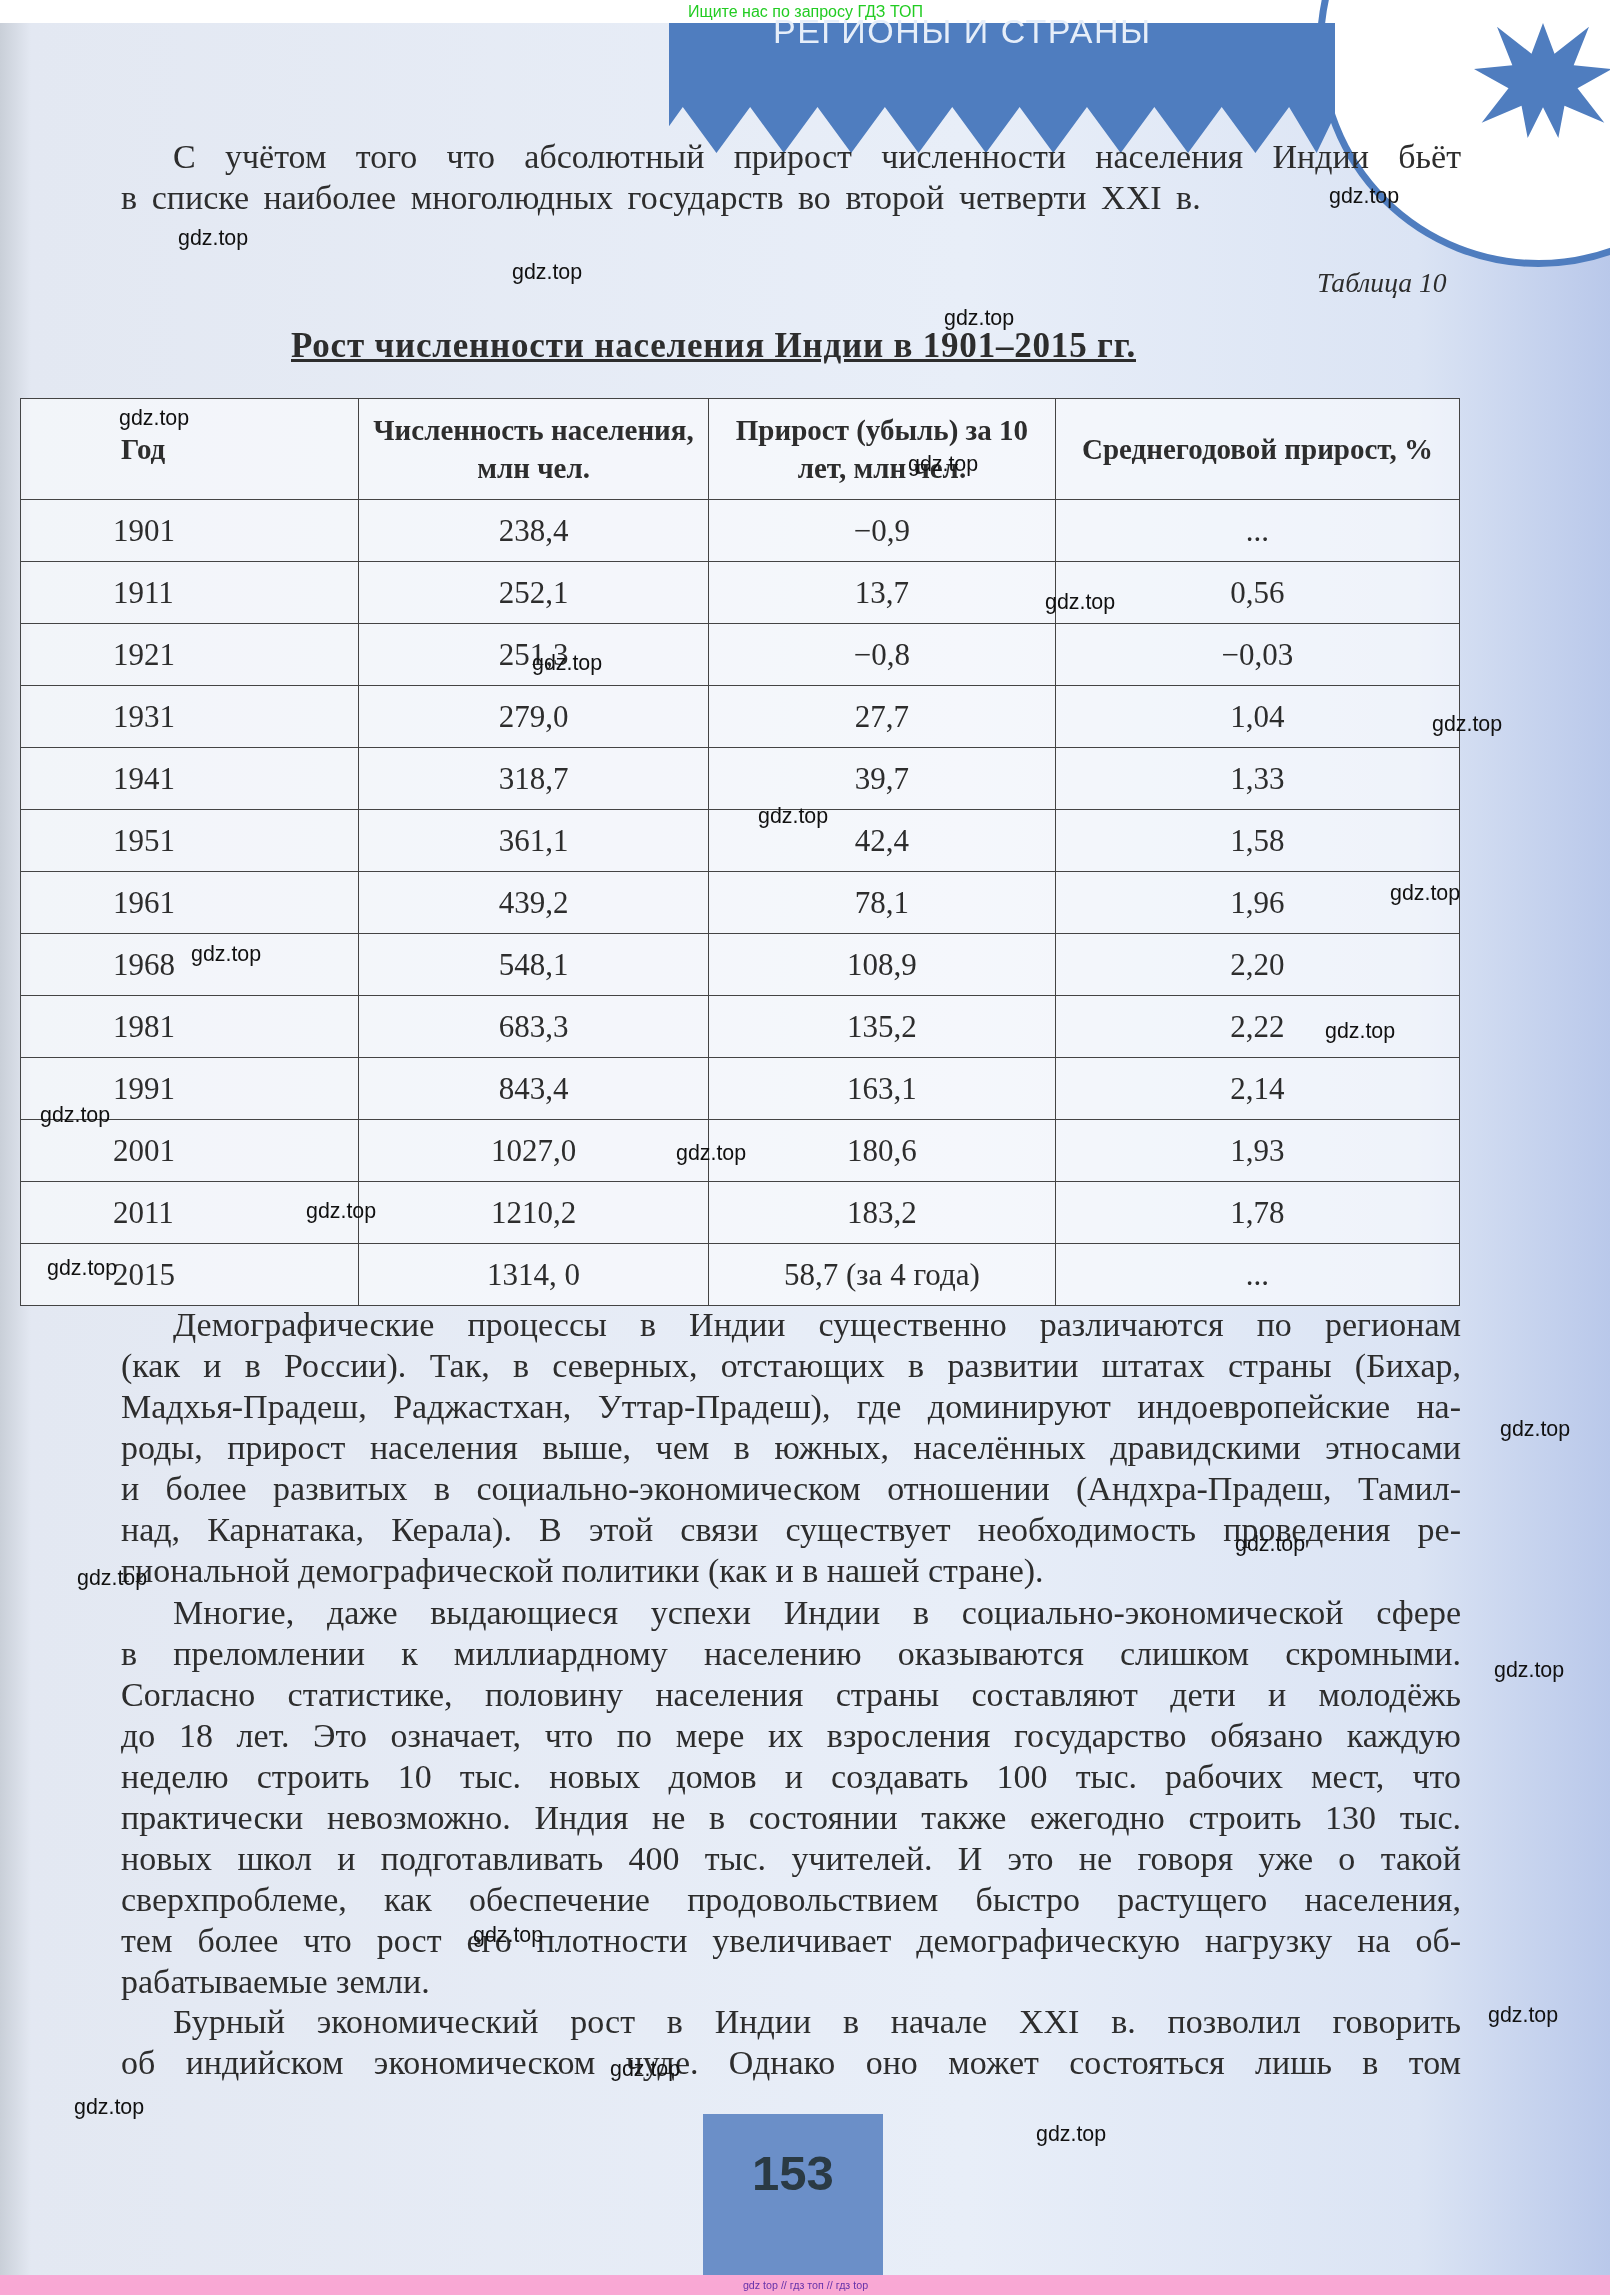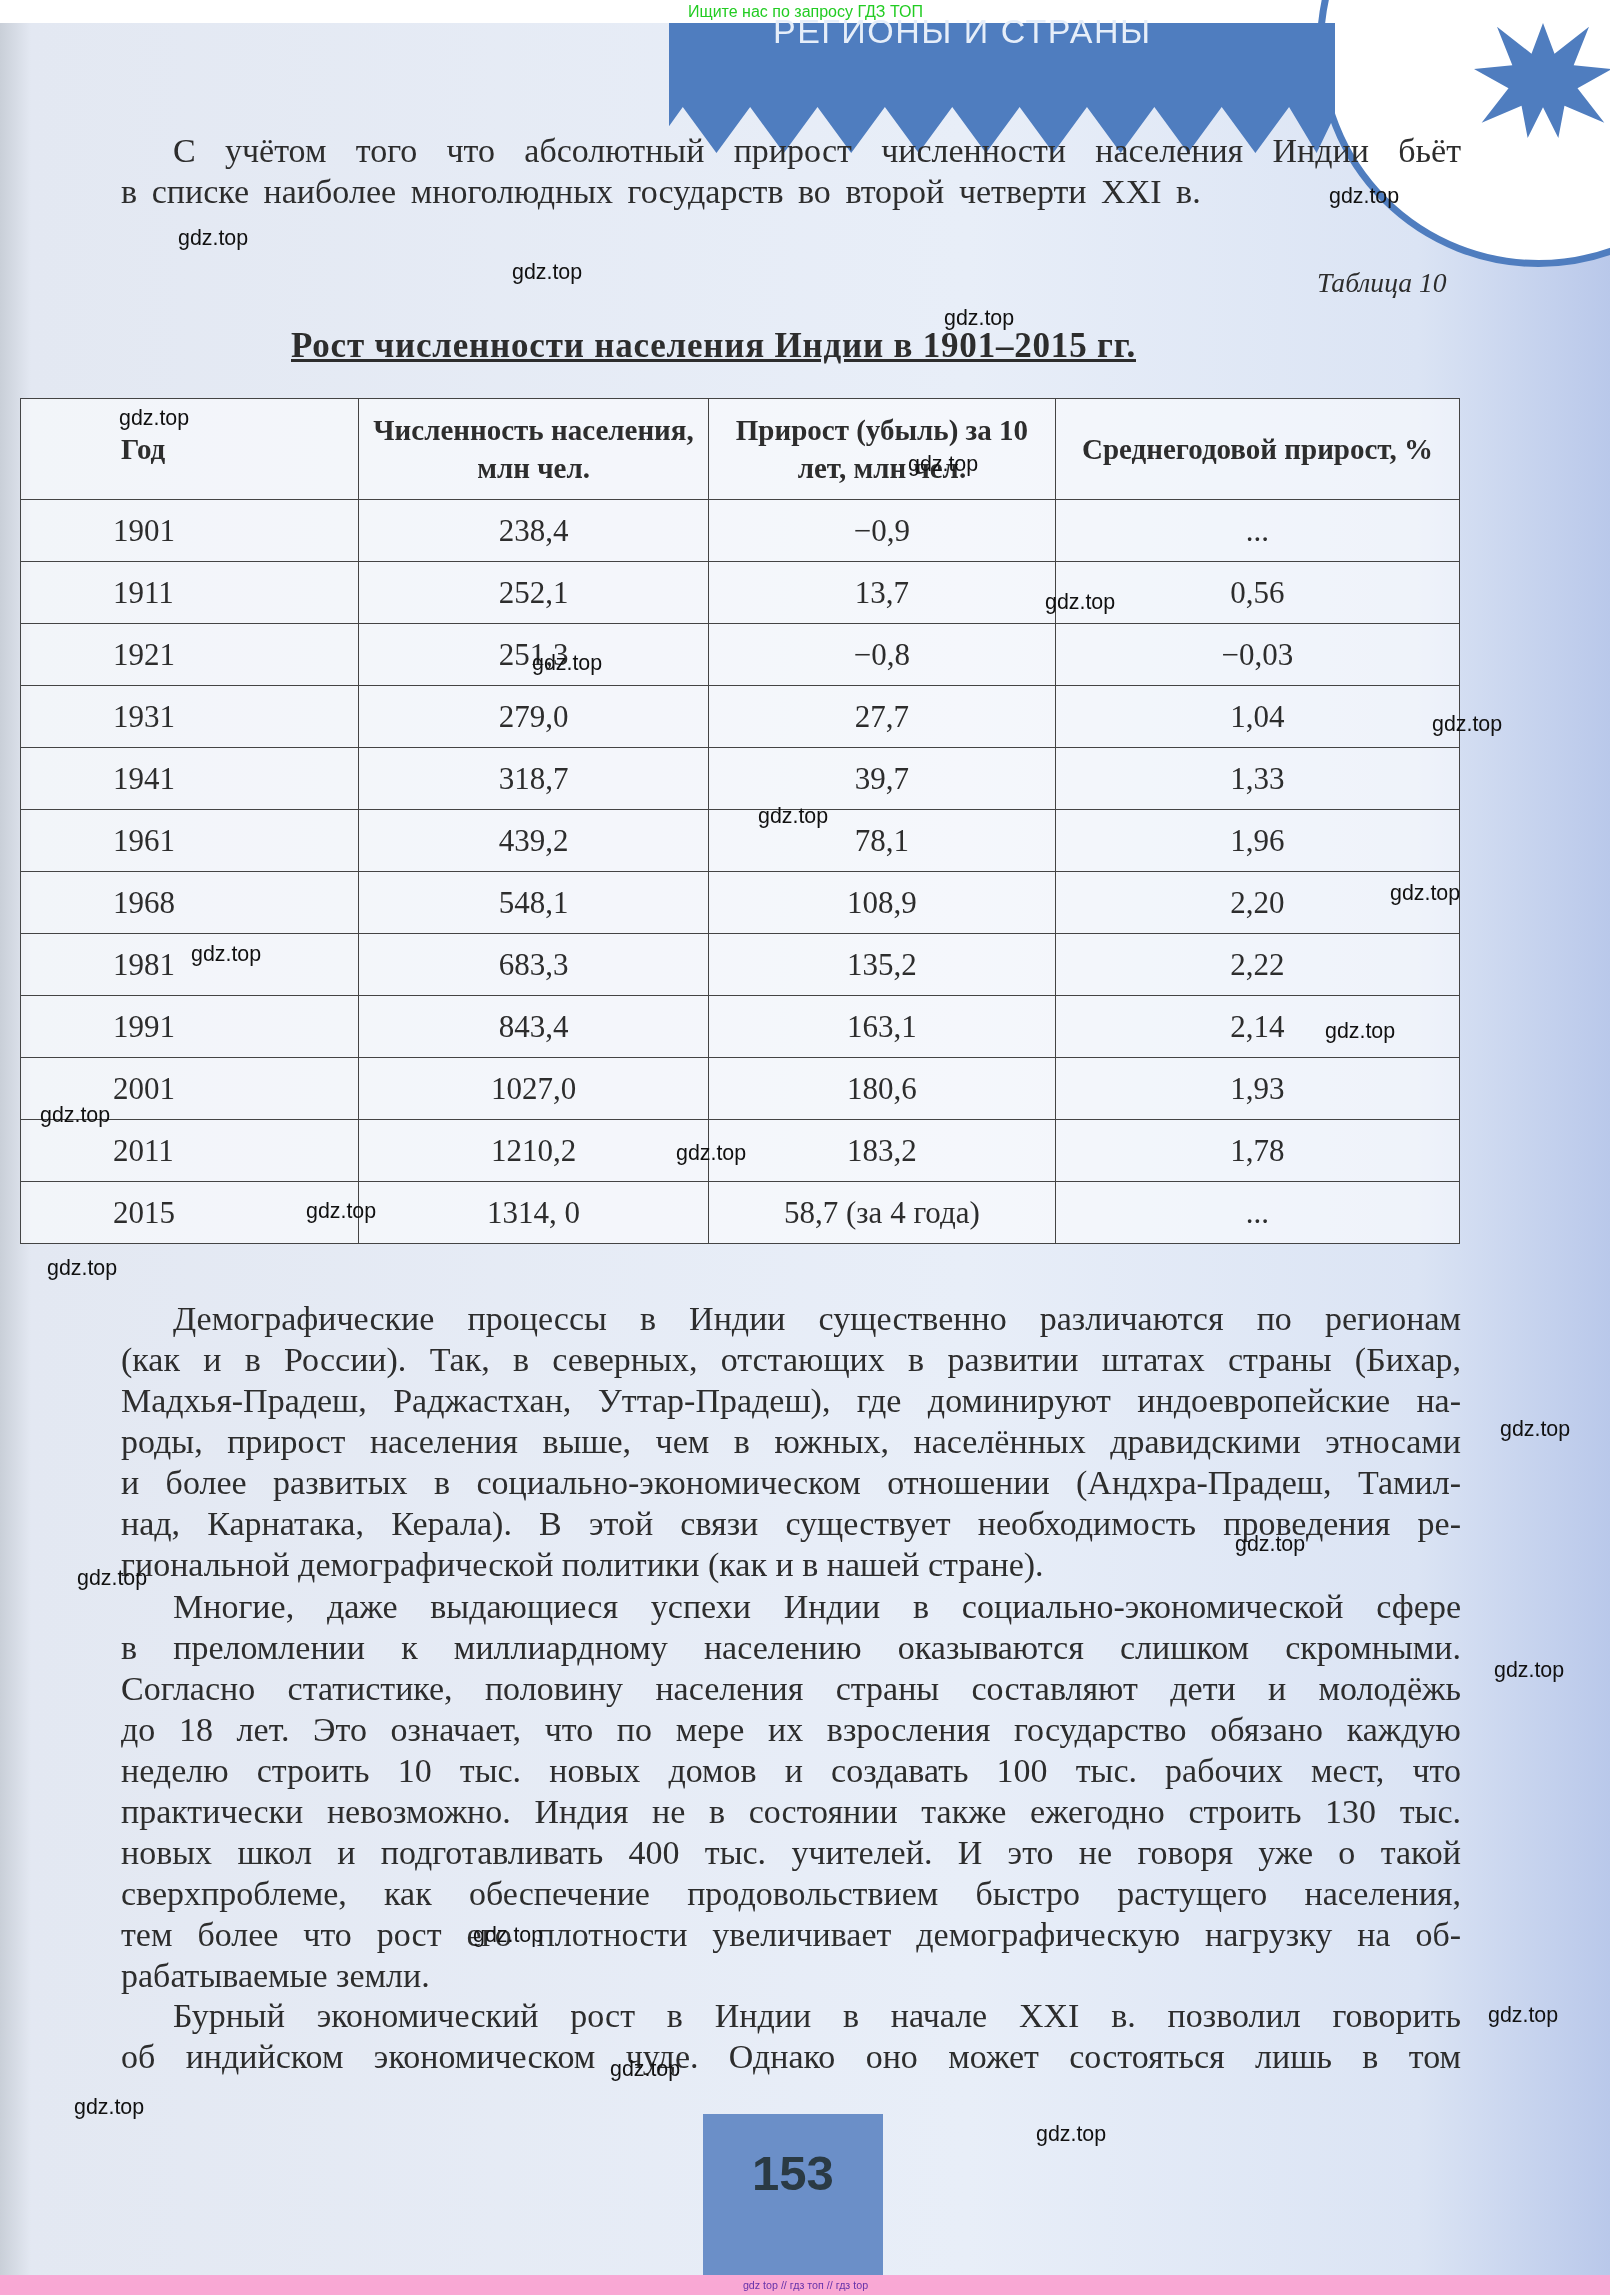--- a/index.html
+++ b/index.html
@@ -5,21 +5,21 @@
   html,body{margin:0;padding:0;}
   body{width:1611px;height:2295px;position:relative;overflow:hidden;background:#fff;font-family:"Liberation Serif","DejaVu Serif",serif;color:#2d2d2d;}
   .topbar{position:absolute;left:0;top:0;width:1611px;height:23px;background:#fff;text-align:center;}
   .topbar span{font-family:"Liberation Sans",sans-serif;font-size:16px;color:#22cc22;line-height:23px;}
   .page{position:absolute;left:0;top:23px;width:1611px;height:2252px;background:linear-gradient(90deg,#c9cfd8 0px,#e3e8f2 31px,#e8eef8 60%,#dbe4f4 88%,#b9c8ea 100%);}
   .banner{position:absolute;left:669px;top:0;width:666px;height:84px;background:#4f7dbf;}
   .banner-title{position:absolute;left:69px;top:-10.7px;font-family:"Liberation Sans",sans-serif;font-size:34px;color:#e6eef9;letter-spacing:1.5px;margin-left:35px;}
   .teeth{position:absolute;left:669px;top:84px;width:666px;height:46px;}
   .circle{position:absolute;left:1317px;top:-199px;width:429px;height:429px;border-radius:50%;background:#fff;border:7.7px solid #4f7dbf;}
   .star{position:absolute;left:1474px;top:0px;width:138px;height:115px;}
-  .p{position:absolute;left:121px;width:1340px;font-size:34px;line-height:41px;text-align:justify;text-align-last:justify;white-space:nowrap;}
+  .p{position:absolute;left:121px;width:1340px;font-size:34px;line-height:41px;text-align:justify;text-align-last:justify;white-space:nowrap;margin-top:6px;}
   .line{display:block;text-align:justify;text-align-last:justify;}
   .indent{padding-left:52px;}
   .tcap{position:absolute;left:1317px;top:244px;font-size:27.6px;font-style:italic;}
   .ttitle{position:absolute;left:291px;top:303px;font-size:35px;font-weight:bold;letter-spacing:0.8px;text-decoration:underline;}
   table{position:absolute;left:20px;top:375px;width:1440px;border-collapse:collapse;font-size:31px;background:rgba(255,255,255,0.55);}
   th,td{border:1.5px solid #444;text-align:center;height:61px;padding:0;}
   th{height:100px;font-weight:bold;font-size:29px;line-height:38px;}
   td:first-child, th:first-child{text-align:left;padding-left:92px;}
   th:first-child{padding-left:100px;}
   .c0{width:260px;}.c1{width:371px;margin-top:40px;}.c2{width:375px;}.c3{width:429px;}
@@ -88,20 +88,26 @@
           <td>1931</td>
           <td>279,0</td>
           <td>27,7</td>
           <td>1,04</td>
         </tr>
         <tr>
           <td>1941</td>
           <td>318,7</td>
           <td>39,7</td>
           <td>1,33</td>
+        </tr>
+        <tr>
+          <td>1951</td>
+          <td>361,1</td>
+          <td>42,4</td>
+          <td>1,58</td>
         </tr>
         <tr>
           <td>1961</td>
           <td>439,2</td>
           <td>78,1</td>
           <td>1,96</td>
         </tr>
         <tr>
           <td>1968</td>
           <td>548,1</td>

